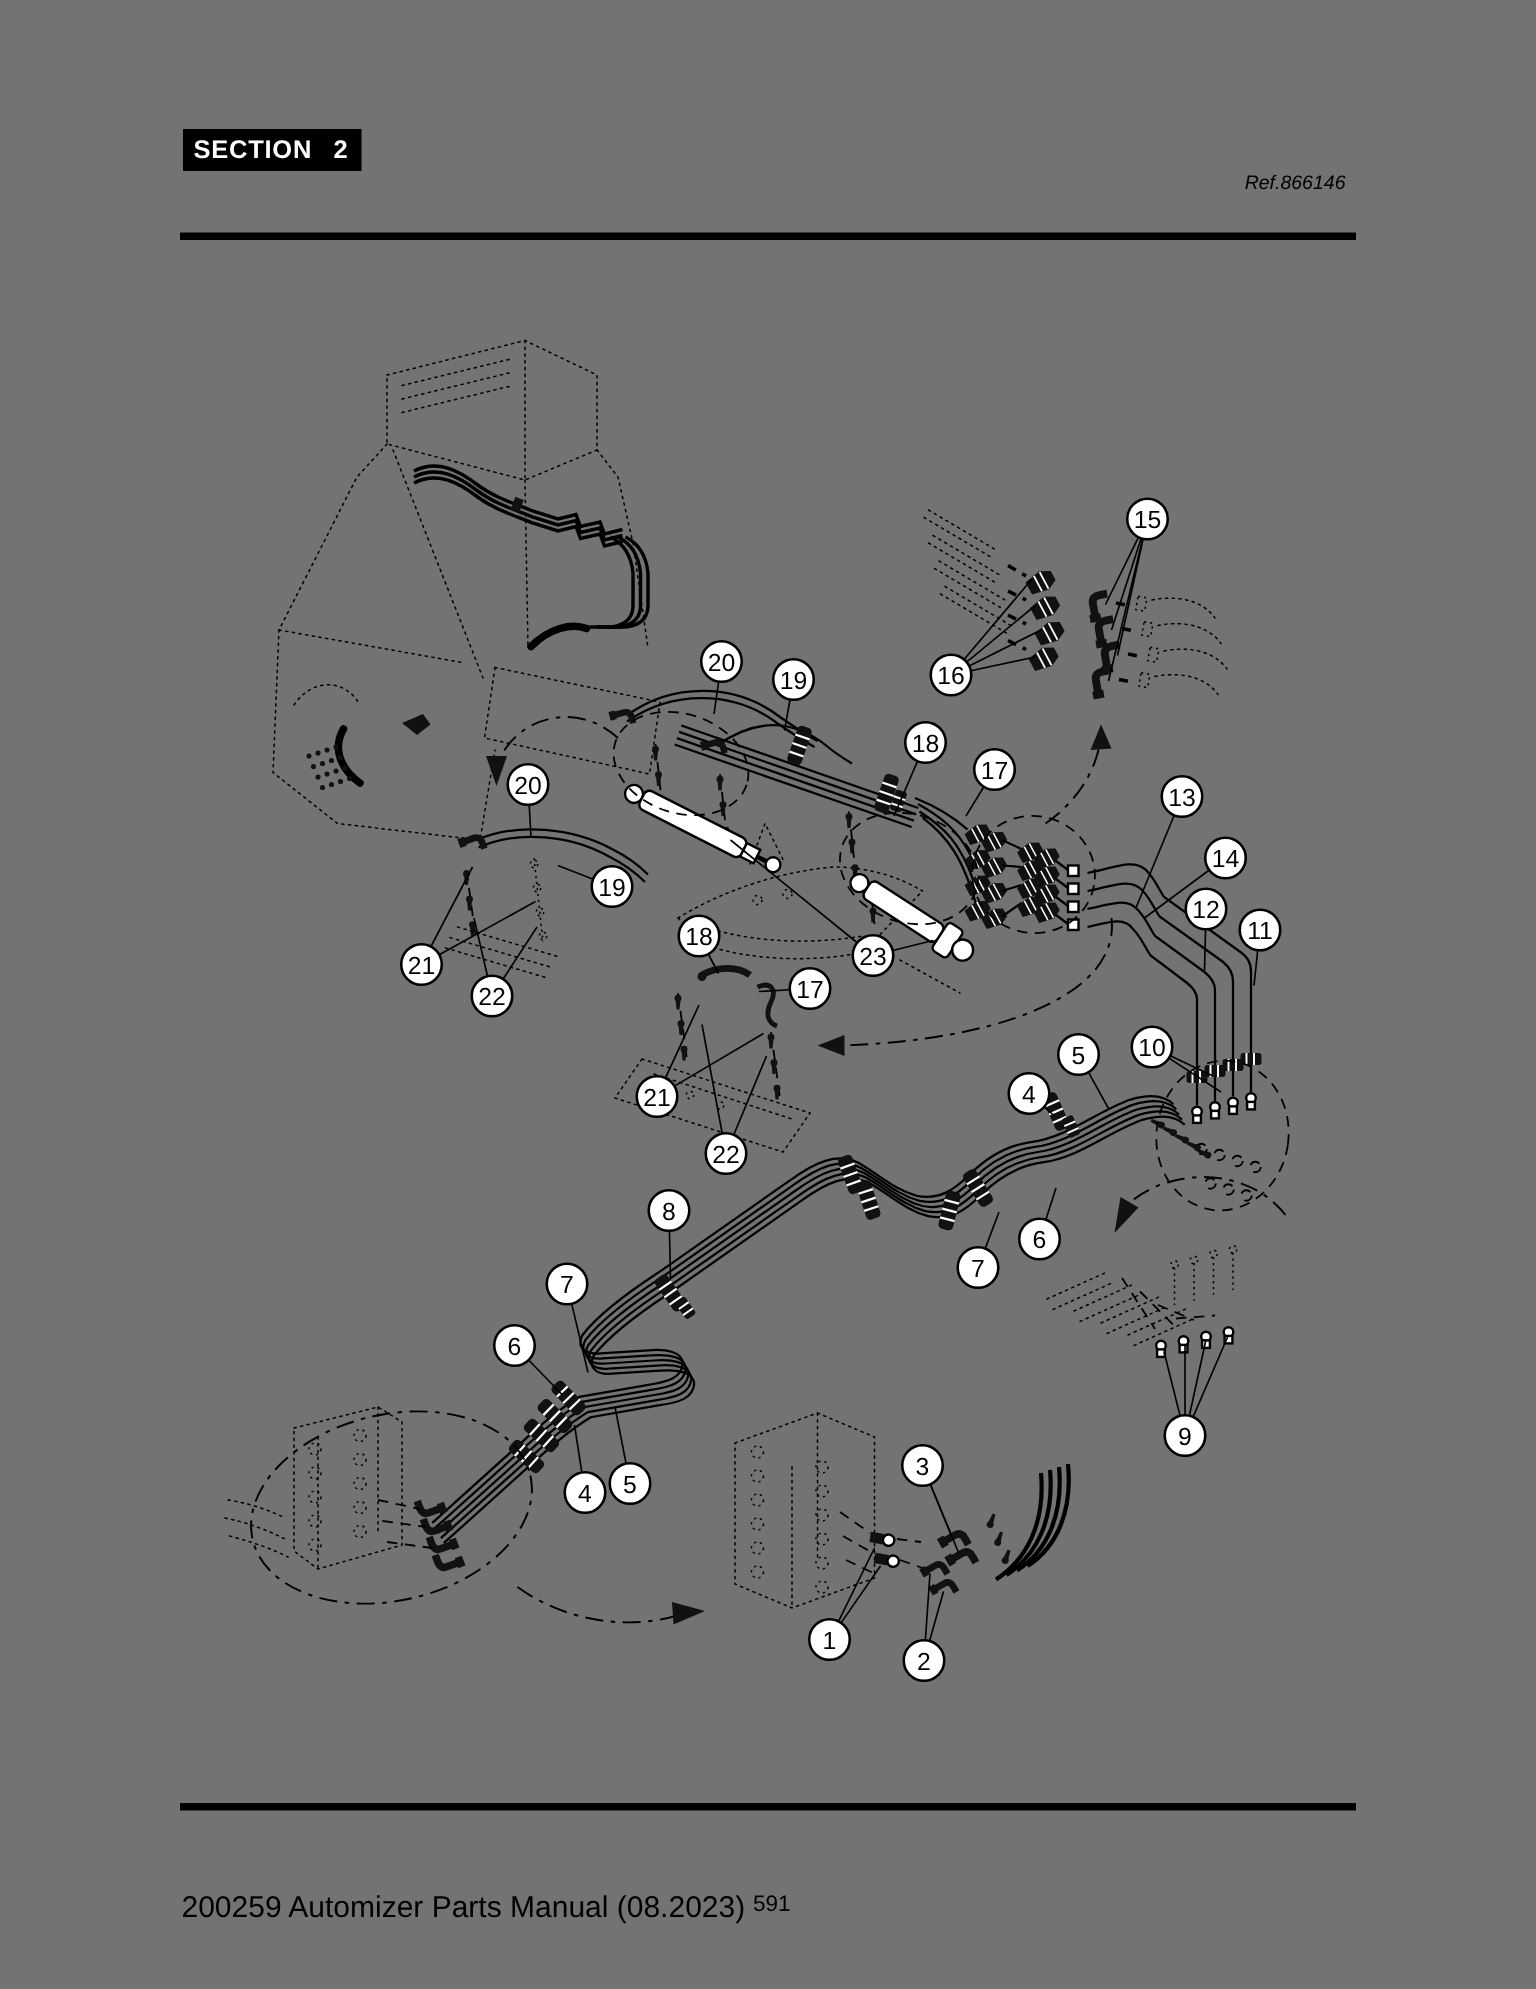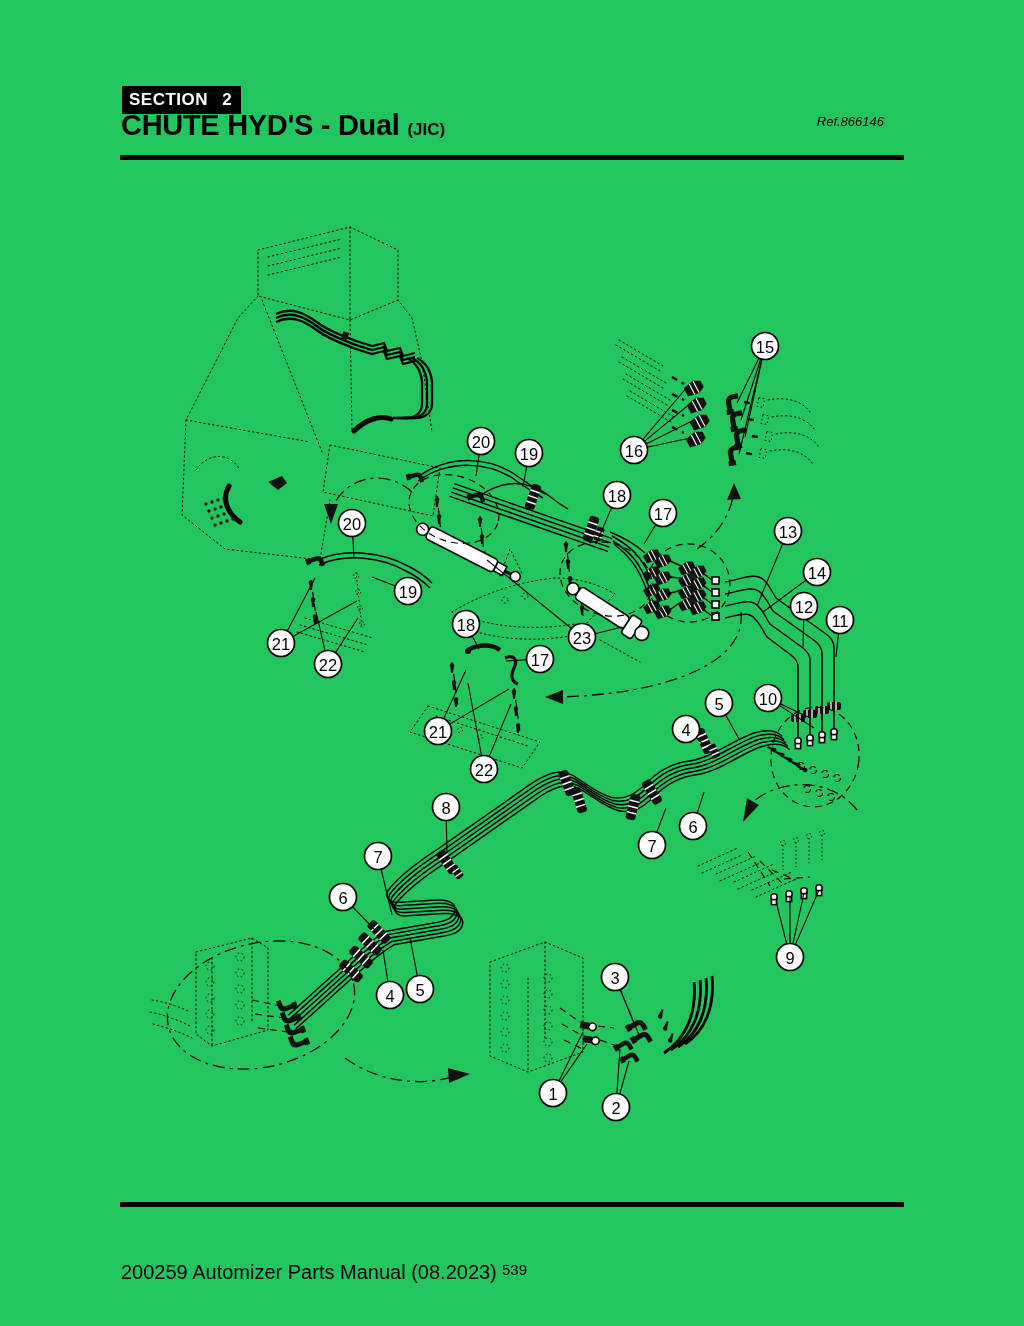--- a/index.html
+++ b/index.html
@@ -1,24 +1,24 @@
 <!DOCTYPE html>
 <html><head>
 <meta charset="utf-8">
 <style>
   html,body{margin:0;padding:0;background:#fff}
-  .page{position:relative;width:1024px;height:1326px;background:#22c55e;
+  .page{position:relative;width:1024px;height:1326px;background:#737373;
         font-family:"Liberation Sans",sans-serif;color:#000;overflow:hidden}
   .secbox{position:absolute;left:122px;top:86px;background:#000;color:#fff;
         font-weight:bold;font-size:17px;line-height:1;padding:5px 9px 6px 7px;
         letter-spacing:.5px;word-spacing:9px}
   .title{position:absolute;left:121px;top:109px;font-weight:bold;font-size:29px;
         letter-spacing:-.3px;white-space:nowrap}
   .title .suffix{font-size:17px;letter-spacing:0}
-  .ref{position:absolute;right:140px;top:114px;font-style:italic;font-size:13px}
+  .ref{position:absolute;right:127px;top:114px;font-style:italic;font-size:13px}
   .rule{position:absolute;left:120px;width:784px;height:5px;background:#000}
   .rule.top{top:155px}
   .rule.bottom{top:1202px}
   .footer-left{position:absolute;left:121px;top:1261px;font-size:20px}
   .footer-page{position:absolute;left:502px;top:1261px;font-size:15px}
   svg.diagram{position:absolute;left:0;top:0}
   
   .h{fill:none;stroke:#000;stroke-width:1.5}
   .h2{fill:none;stroke:#000;stroke-width:2.3}
   .h3{fill:none;stroke:#000;stroke-width:2.8}
@@ -34,21 +34,20 @@
   .co-text{font:16.5px "Liberation Sans",sans-serif;fill:#000;
            text-anchor:middle;dominant-baseline:central}
   .leader{stroke:#000;stroke-width:1.1;fill:none}
 </style>
 </head>
 <body>
 
 <div class="page">
 
   <div class="secbox">SECTION 2</div>
-  <div class="title"><span>CHUTE HYD'S - Dual</span> <span class="suffix">(JIC)</span></div>
   <div class="ref">Ref.866146</div>
   <div class="rule top"></div>
 
   <svg class="diagram" width="1024" height="1326" viewBox="0 0 1024 1326">
     <defs>
       <g id="clampBar">
         <rect x="-5" y="-13" width="10" height="26" rx="3" class="dk"></rect>
         <path d="M-5,-6 H5 M-5,0 H5 M-5,6 H5" stroke="#fff" stroke-width="1.5" fill="none"></path>
       </g>
       <g id="clampS">
@@ -601,14 +600,14 @@
           <line x1="571.5" y1="628.5" x2="487" y2="560" class="leader"></line>
           <line x1="595.1" y1="633.7" x2="622" y2="627" class="leader"></line>
           <circle cx="582" cy="637" r="13.5" class="co-circle"></circle>
           <text x="582" y="638" class="co-text">23</text>
         </g>
       </g>
   </svg>
 
   <div class="rule bottom"></div>
   <div class="footer-left">200259 Automizer Parts Manual (08.2023)</div>
-  <div class="footer-page">539</div>
+  <div class="footer-page">591</div>
 </div>
 
 </body></html>

